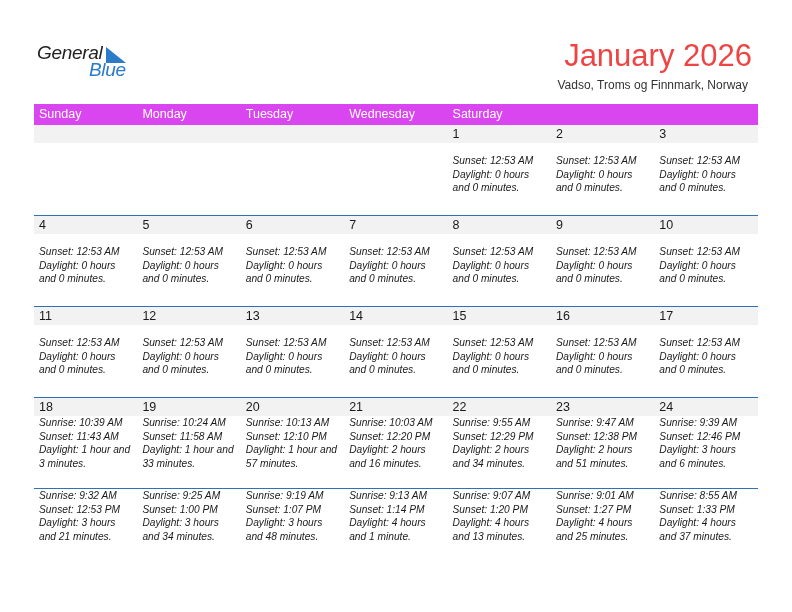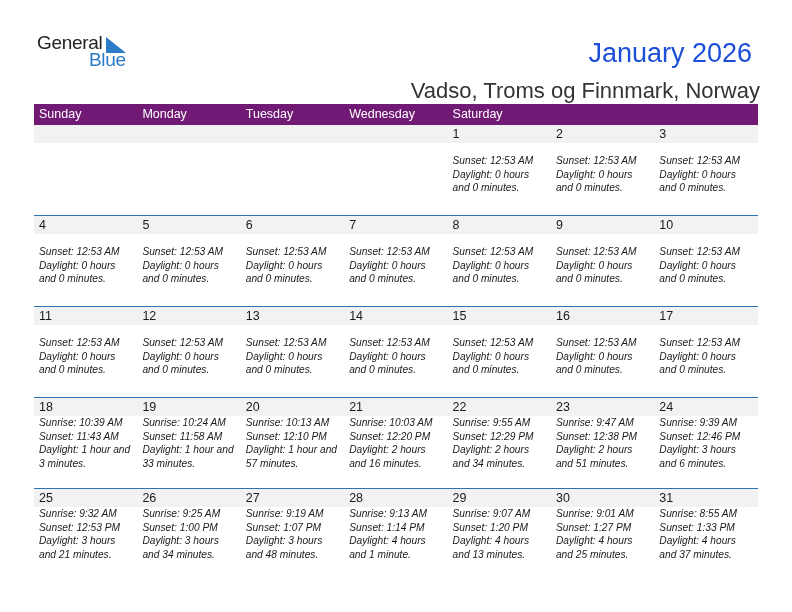--- a/index.html
+++ b/index.html
@@ -1,26 +1,26 @@
 <!DOCTYPE html>
 <html><head>
 <meta charset="utf-8">
 <style>
   html, body { margin: 0; padding: 0; background: #ffffff; }
   body { width: 792px; height: 612px; position: relative; overflow: hidden;
          font-family: "Liberation Sans", "DejaVu Sans", sans-serif; color: #1a1a1a; }
-  .logo { position: absolute; left: 37px; top: 32px; width: 100px; height: 40px; }
+  .logo { position: absolute; left: 37px; top: 42px; width: 100px; height: 40px; font-style: italic; }
   .logo-general { position: absolute; left: 0; top: 0; font-size: 19px; color: #222; letter-spacing: -0.3px; }
   .logo-blue { position: absolute; left: 52px; top: 17px; font-size: 19px; color: #2b7bc9; letter-spacing: -0.3px; }
   .logo-tri { position: absolute; left: 69px; top: 5px; width: 0; height: 0;
               border-left: 20px solid #2b7bc9; border-top: 16px solid transparent; }
-  .title { position: absolute; right: 40px; top: 38px; font-size: 27px; color: #1d4ed8; }
-  .subtitle { position: absolute; right: 32px; top: 78px; font-size: 22px; color: #333; }
+  .title { position: absolute; right: 40px; top: 38px; font-size: 31px; color: #ef4444; }
+  .subtitle { position: absolute; right: 44px; top: 78px; font-size: 12px; color: #333; }
   .cal { position: absolute; left: 34px; top: 104px; width: 724px; }
-  .hdr { display: flex; background: #701a75; height: 21px; }
+  .hdr { display: flex; background: #d946ef; height: 21px; }
   .hdr div { width: 103.4px; box-sizing: border-box; padding-left: 5px; color: #ffffff;
              font-size: 12.5px; line-height: 21px; }
   .week { position: relative; height: 90px; }
   .week.sep { border-top: 1.5px solid #2e72b5; }
   .week:first-of-type { height: 90px; }
   .numband { display: flex; background: #f2f2f2; height: 18px; }
   .cells { display: flex; }
   .cell { width: 103.4px; box-sizing: border-box; padding-left: 5px; font-style: italic; }
   .num { width: 103.4px; box-sizing: border-box; padding-left: 5px; font-size: 12.5px; line-height: 18px; color: #1a1a1a; }
   .info { font-size: 10.2px; line-height: 13.6px; color: #1a1a1a; white-space: pre-line; }
@@ -232,29 +232,20 @@
           </div>
           <div class="cell">
             <div class="info">Sunrise: 9:39 AM
 Sunset: 12:46 PM
 Daylight: 3 hours
 and 6 minutes.</div>
           </div>
         </div>
       </div>
       <div class="week sep">
-        <div class="numband">
-          <div class="num">25</div>
-          <div class="num">26</div>
-          <div class="num">27</div>
-          <div class="num">28</div>
-          <div class="num">29</div>
-          <div class="num">30</div>
-          <div class="num">31</div>
-        </div>
         <div class="cells">
           <div class="cell">
             <div class="info">Sunrise: 9:32 AM
 Sunset: 12:53 PM
 Daylight: 3 hours
 and 21 minutes.</div>
           </div>
           <div class="cell">
             <div class="info">Sunrise: 9:25 AM
 Sunset: 1:00 PM

